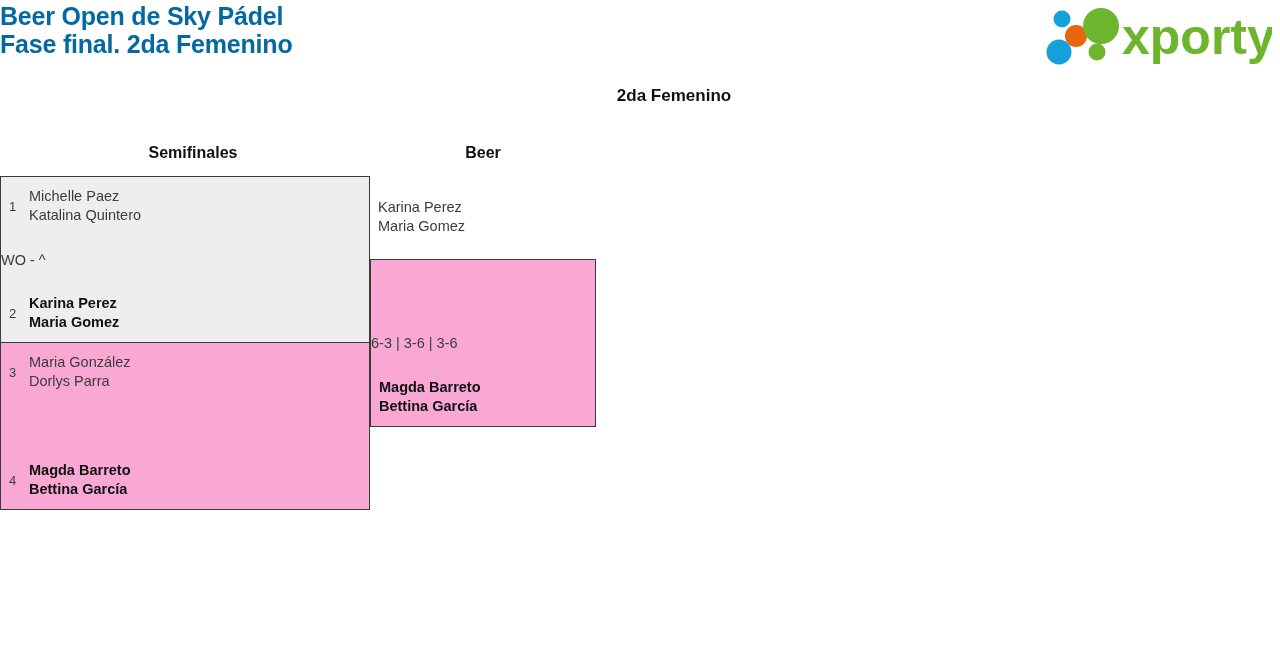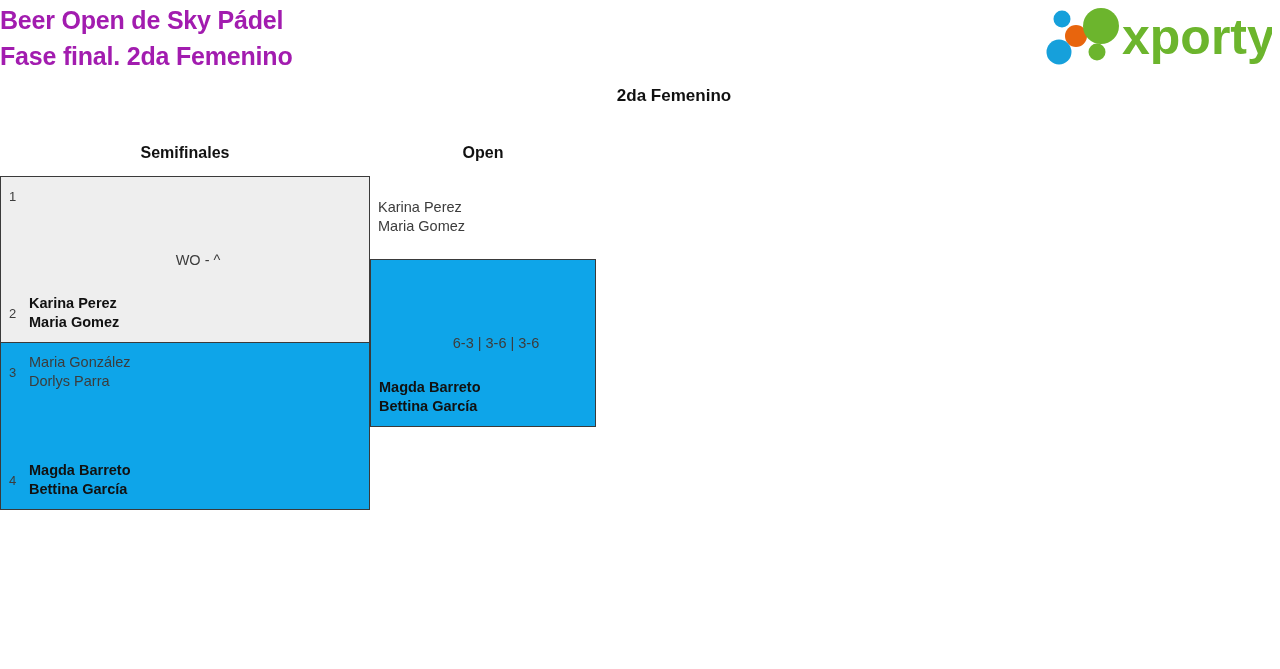--- a/index.html
+++ b/index.html
@@ -23,23 +23,23 @@
     left: 0;
     top: 0;
     width: 1280px;
     height: 70px;
   }
   .tournament-title {
     position: absolute;
     left: 0px;
     top: 2px;
     font-size: 25px;
-    line-height: 36px;
-    font-weight: 700;
-    color: #a21caf;
+    line-height: 28px;
+    font-weight: 700;
+    color: #0369a1;
     letter-spacing: -0.2px;
     white-space: pre;
   }
   .brand-logo {
     position: absolute;
     right: 8px;
     top: 4px;
     width: 228px;
     height: 62px;
   }
@@ -59,37 +59,37 @@
 
   
   .round-header {
     position: absolute;
     top: 144px;
     font-size: 16px;
     font-weight: 700;
     color: #111111;
     text-align: center;
   }
-  .round-header.r-semis { left: 0px;   width: 370px; }
+  .round-header.r-semis { left: 0px;   width: 370px; padding-left: 8px; }
   .round-header.r-final { left: 370px; width: 226px; }
 
   
   .bracket {
     position: absolute;
     left: 0;
     top: 0;
     width: 1280px;
     height: 669px;
   }
 
   .match {
     position: absolute;
     box-sizing: border-box;
     border: 1px solid #3a3a3a;
-    background: #0ea5e9;
+    background: #f9a8d4;
   }
   .match.shaded { background: #eeeeee; }
 
   .match.sf1   { left: 0px;   top: 176px; width: 370px; height: 167px; }
   .match.sf2   { left: 0px;   top: 342px; width: 370px; height: 168px; }
   .match.final { left: 370px; top: 259px; width: 226px; height: 168px; }
 
   
   .team {
     position: absolute;
@@ -124,24 +124,23 @@
   .team.no-seed { padding-left: 8px; }
   .team.no-seed .players { padding-left: 0px; }
 
   
   .score {
     position: absolute;
     left: 0;
     width: 100%;
     top: 50%;
     transform: translateY(-50%);
-    text-align: center;
+    text-align: left;
     font-size: 14.5px;
     color: #3c3c3c;
-    padding-left: 13px;
   }
 
   
   .finalist-advanced {
     position: absolute;
     left: 378px;
     top: 198px;
     font-size: 14.5px;
     line-height: 19px;
     color: #3c3c3c;
@@ -164,27 +163,29 @@
     <circle cx="57" cy="22" r="18" fill="#6cb52d"></circle>
     <circle cx="53" cy="48" r="8.5" fill="#6cb52d"></circle>
 
     <text x="78" y="50" font-family="Liberation Sans, sans-serif" font-size="50" font-weight="700" fill="#6cb52d">xporty</text>
   </svg>
 </div>
 
 <div class="category-subtitle">2da Femenino</div>
 
 <div class="round-header r-semis">Semifinales</div>
-<div class="round-header r-final">Open</div>
+<div class="round-header r-final">Beer</div>
 
 <div class="bracket">
 
   <div class="match sf1 shaded">
     <div class="team top">
       <span class="seed">1</span>
+      <span class="players">Michelle Paez
+Katalina Quintero</span>
     </div>
     <div class="score">WO - ^</div>
     <div class="team bottom winner">
       <span class="seed">2</span>
       <span class="players">Karina Perez
 Maria Gomez</span>
     </div>
   </div>
 
   <div class="match sf2">

